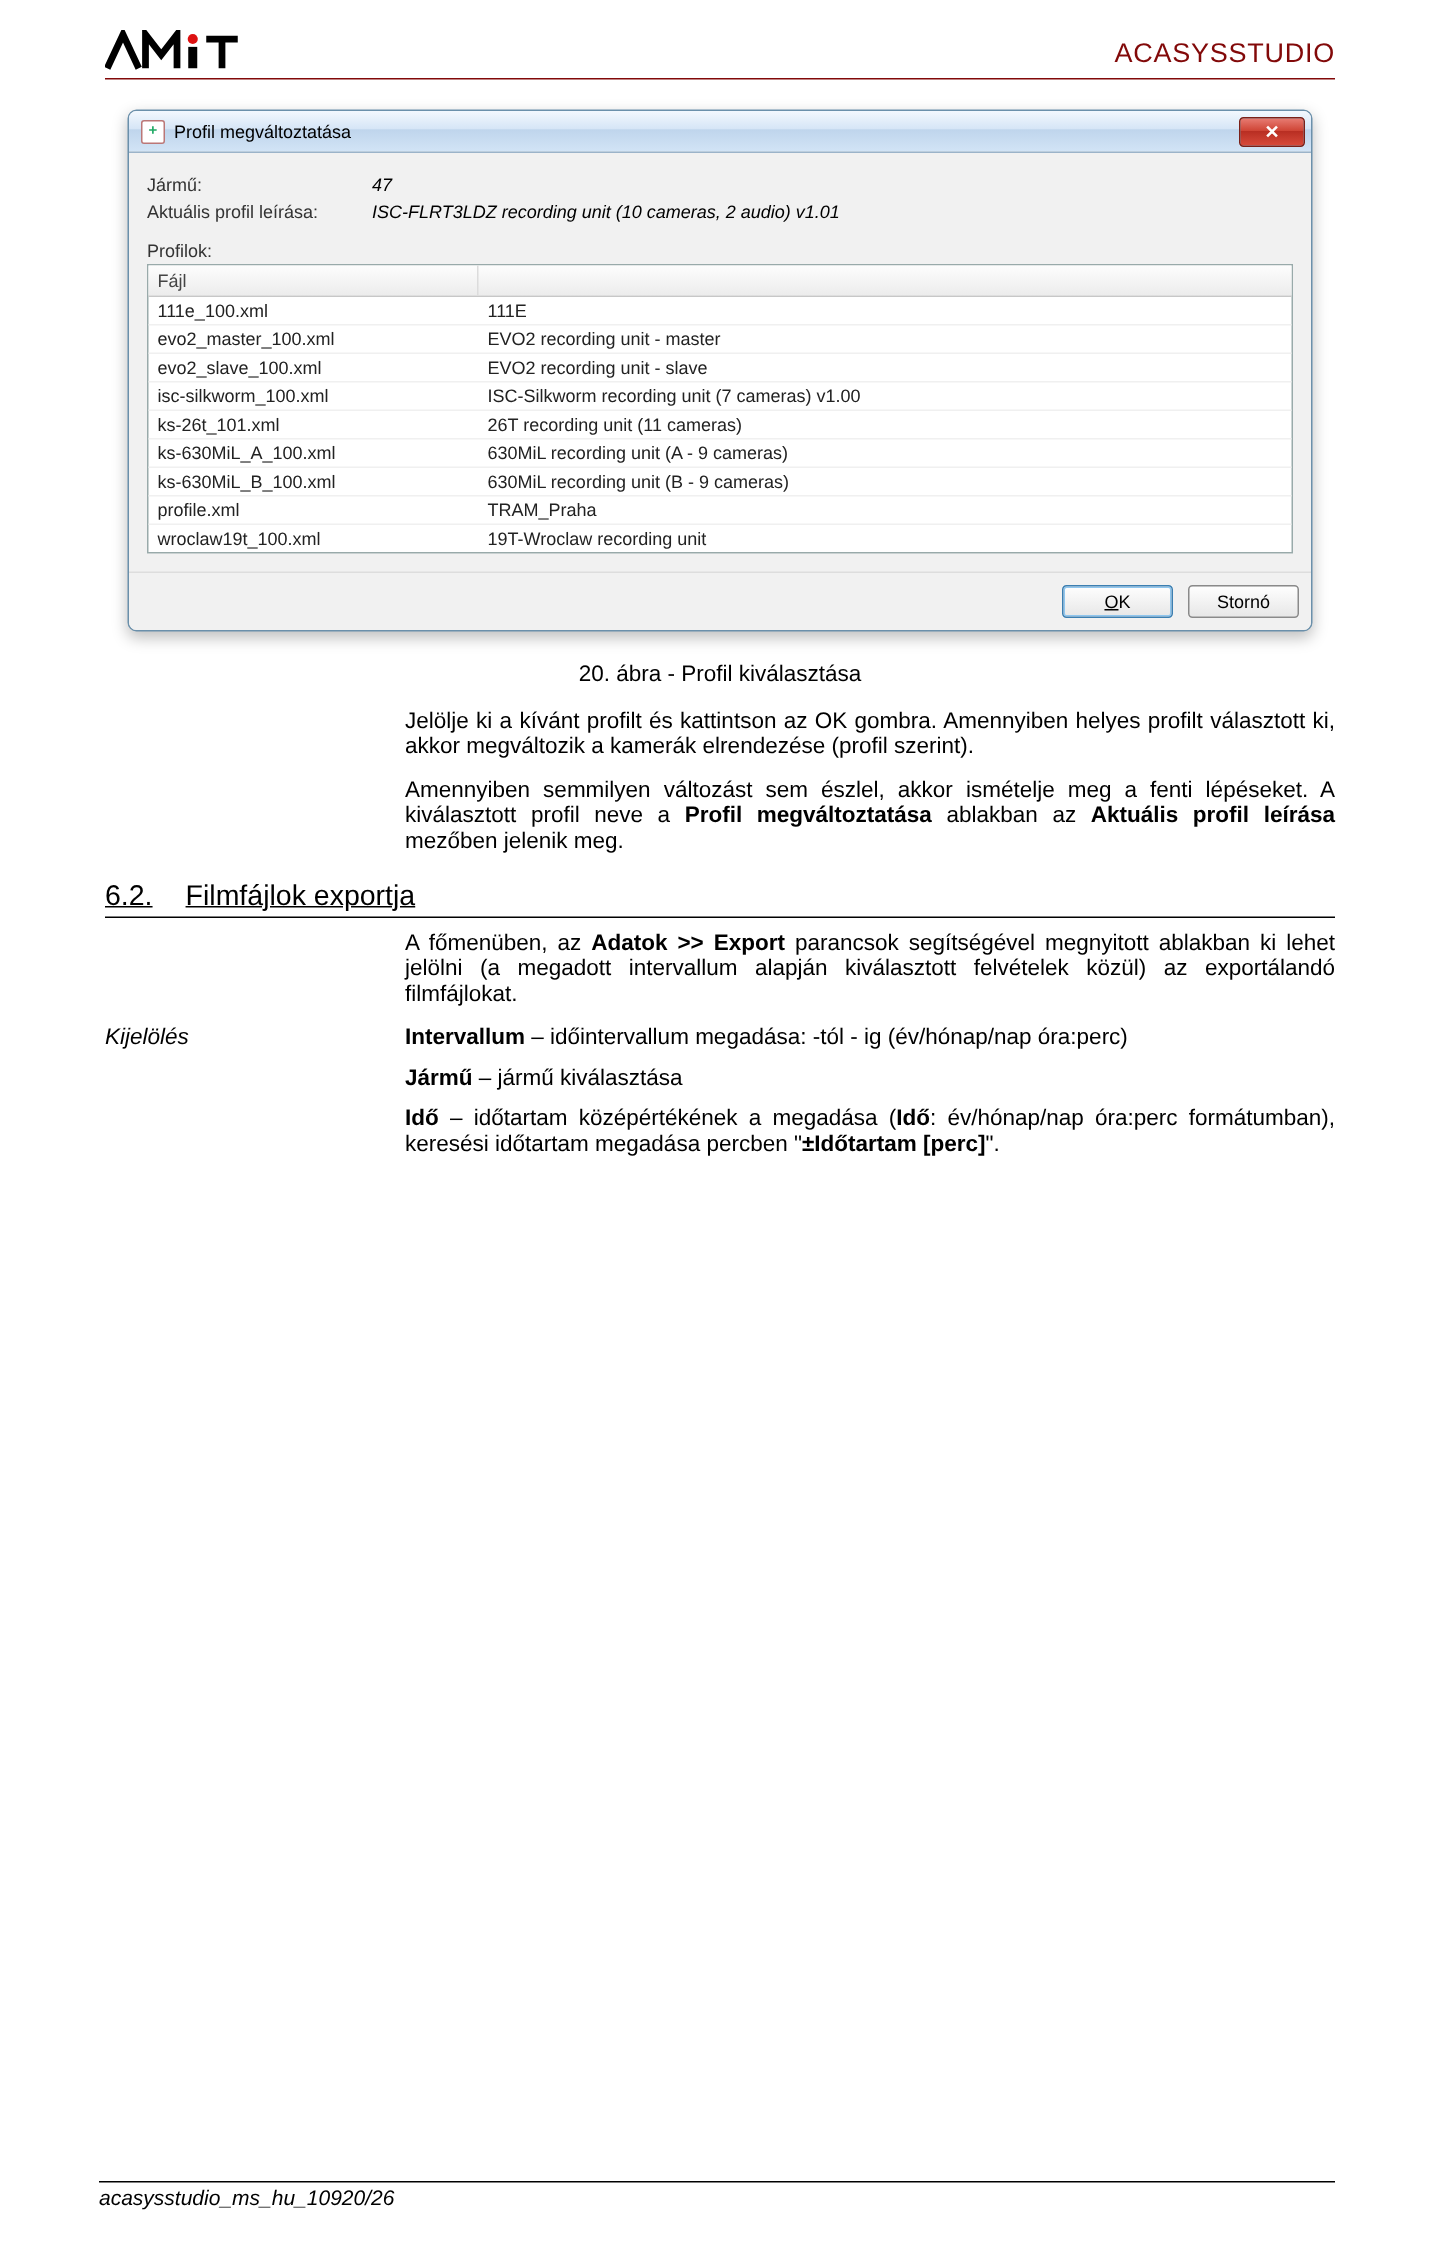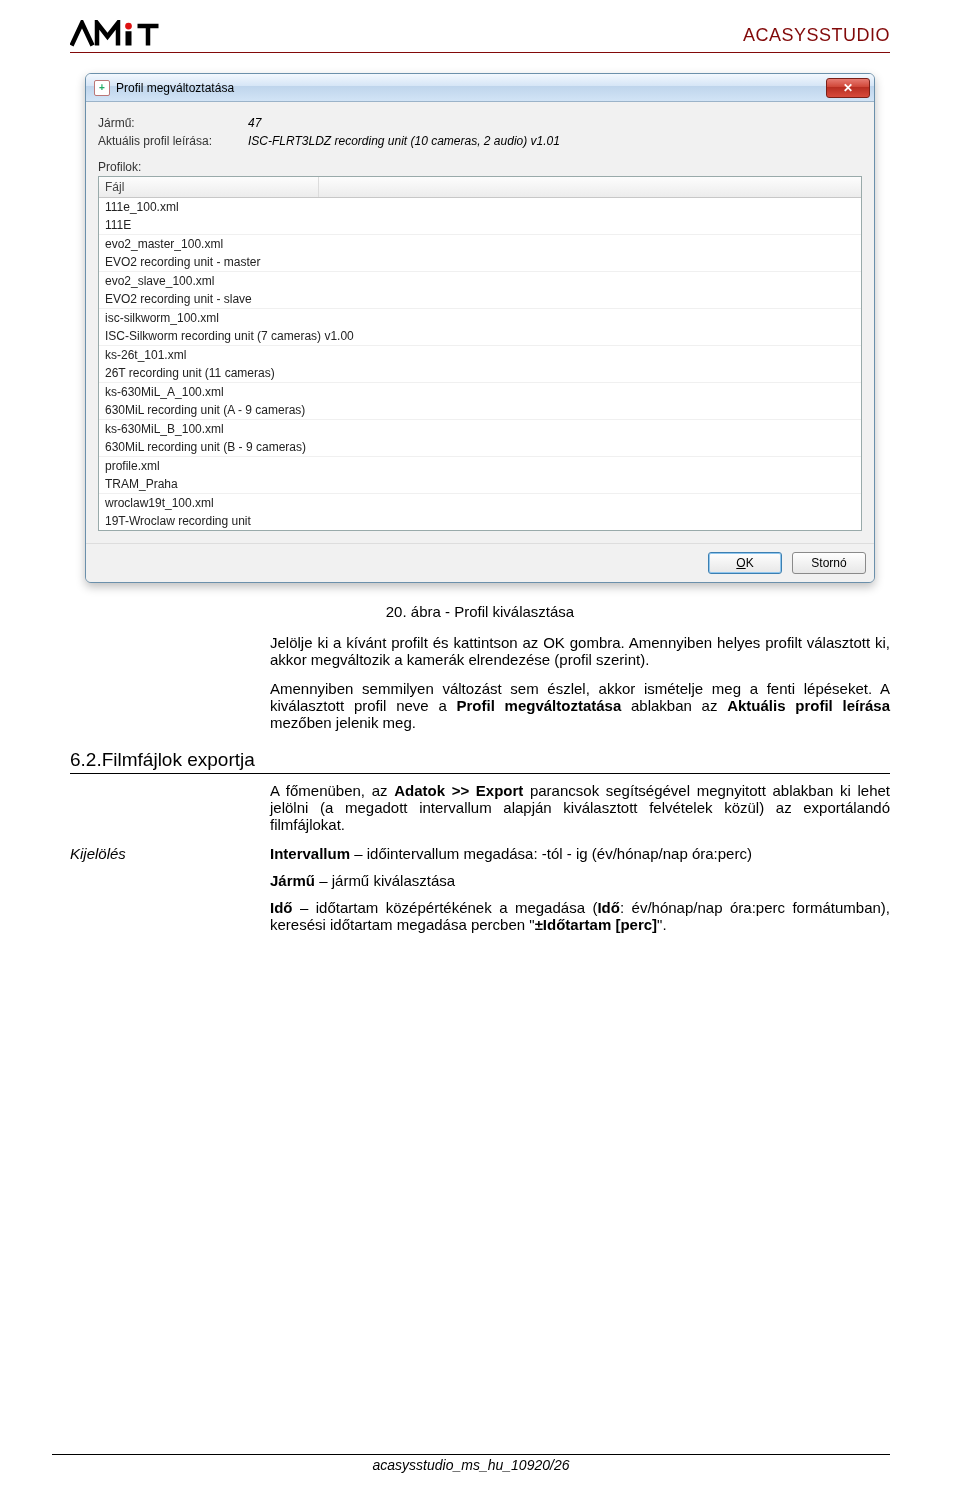--- a/index.html
+++ b/index.html
@@ -89,21 +89,20 @@
   .gh-col {
     padding: 3px 6px;
     border-right: 1px solid #dcdcdc;
     color: #444;
   }
   .gh-col:nth-child(1) { width: 220px; }
   .gh-col:nth-child(2) { flex: 1; }
   .grid-row {
     display: flex;
     border-bottom: 1px solid #f0f0f0;
-    flex-direction: column;
   }
   .grid-row:last-child { border-bottom: none; }
   .gc {
     padding: 2px 6px;
     color: #222;
   }
   .gc:nth-child(1) { width: 220px; }
   .gc:nth-child(2) { flex: 1; }
   .win-footer {
     display: flex;
@@ -129,38 +128,40 @@
   .figcap {
     text-align: center;
     margin: 8px 0 14px 0;
     font-size: 15px;
   }
   .indented { margin-left: 200px; }
   .para { margin: 6px 0 12px 0; text-align: justify; }
   .section-head {
     display: flex;
     align-items: baseline;
+    gap: 22px;
     border-bottom: 1px solid #000;
     padding-bottom: 2px;
     margin: 18px 0 8px 0;
+    text-decoration: underline;
   }
   .section-head .num { font-size: 19px; }
   .section-head .ttl { font-size: 19px; }
   .row-block { display: flex; margin-top: 12px; }
   .row-label { width: 200px; font-style: italic; font-size: 15px; }
   .row-body { flex: 1; }
   .row-body p { margin-bottom: 10px; text-align: justify; }
   b { font-weight: bold; }
   
   .page-footer {
     position: absolute;
     bottom: 28px;
-    left: 52px; right: 70px;
-    display: flex;
-    justify-content: center;
+    left: 66px; right: 70px;
+    display: flex;
+    justify-content: flex-start;
     border-top: 1px solid #000;
     padding-top: 2px;
     font-style: italic;
     font-size: 14px;
   }
 </style>
 </head>
 <body>
 
 <div class="top-header">

